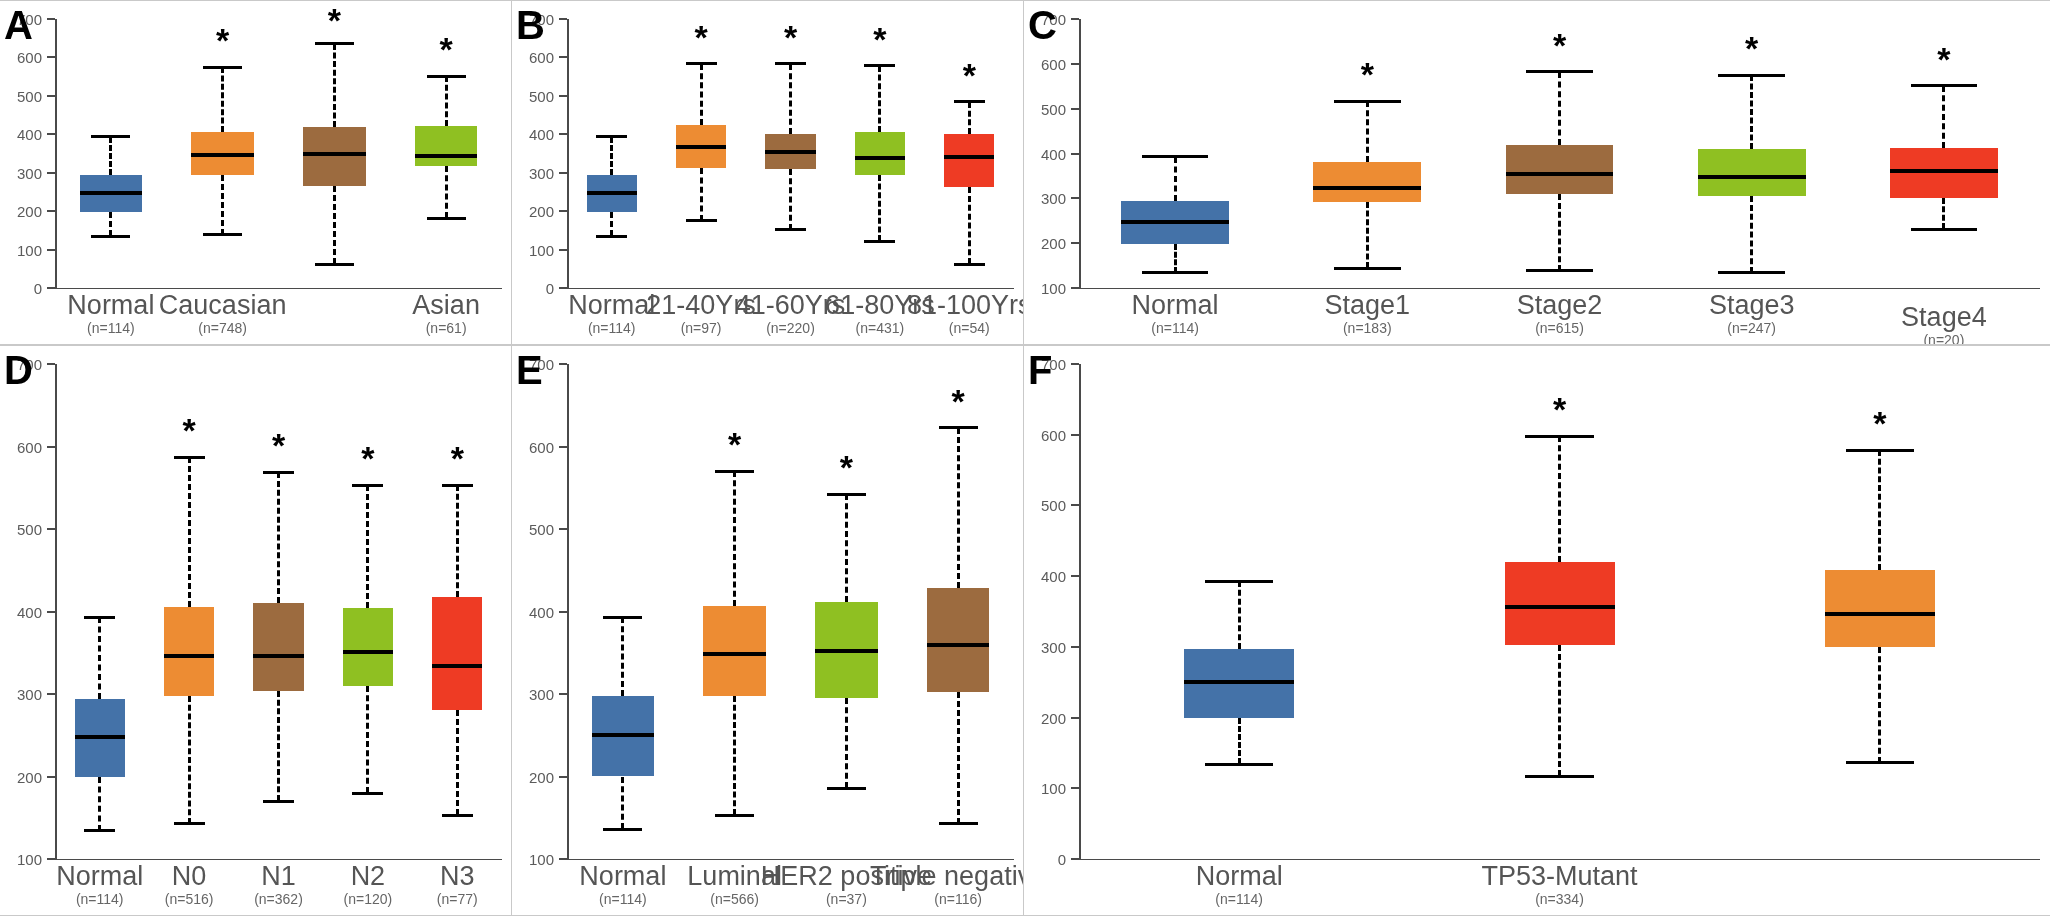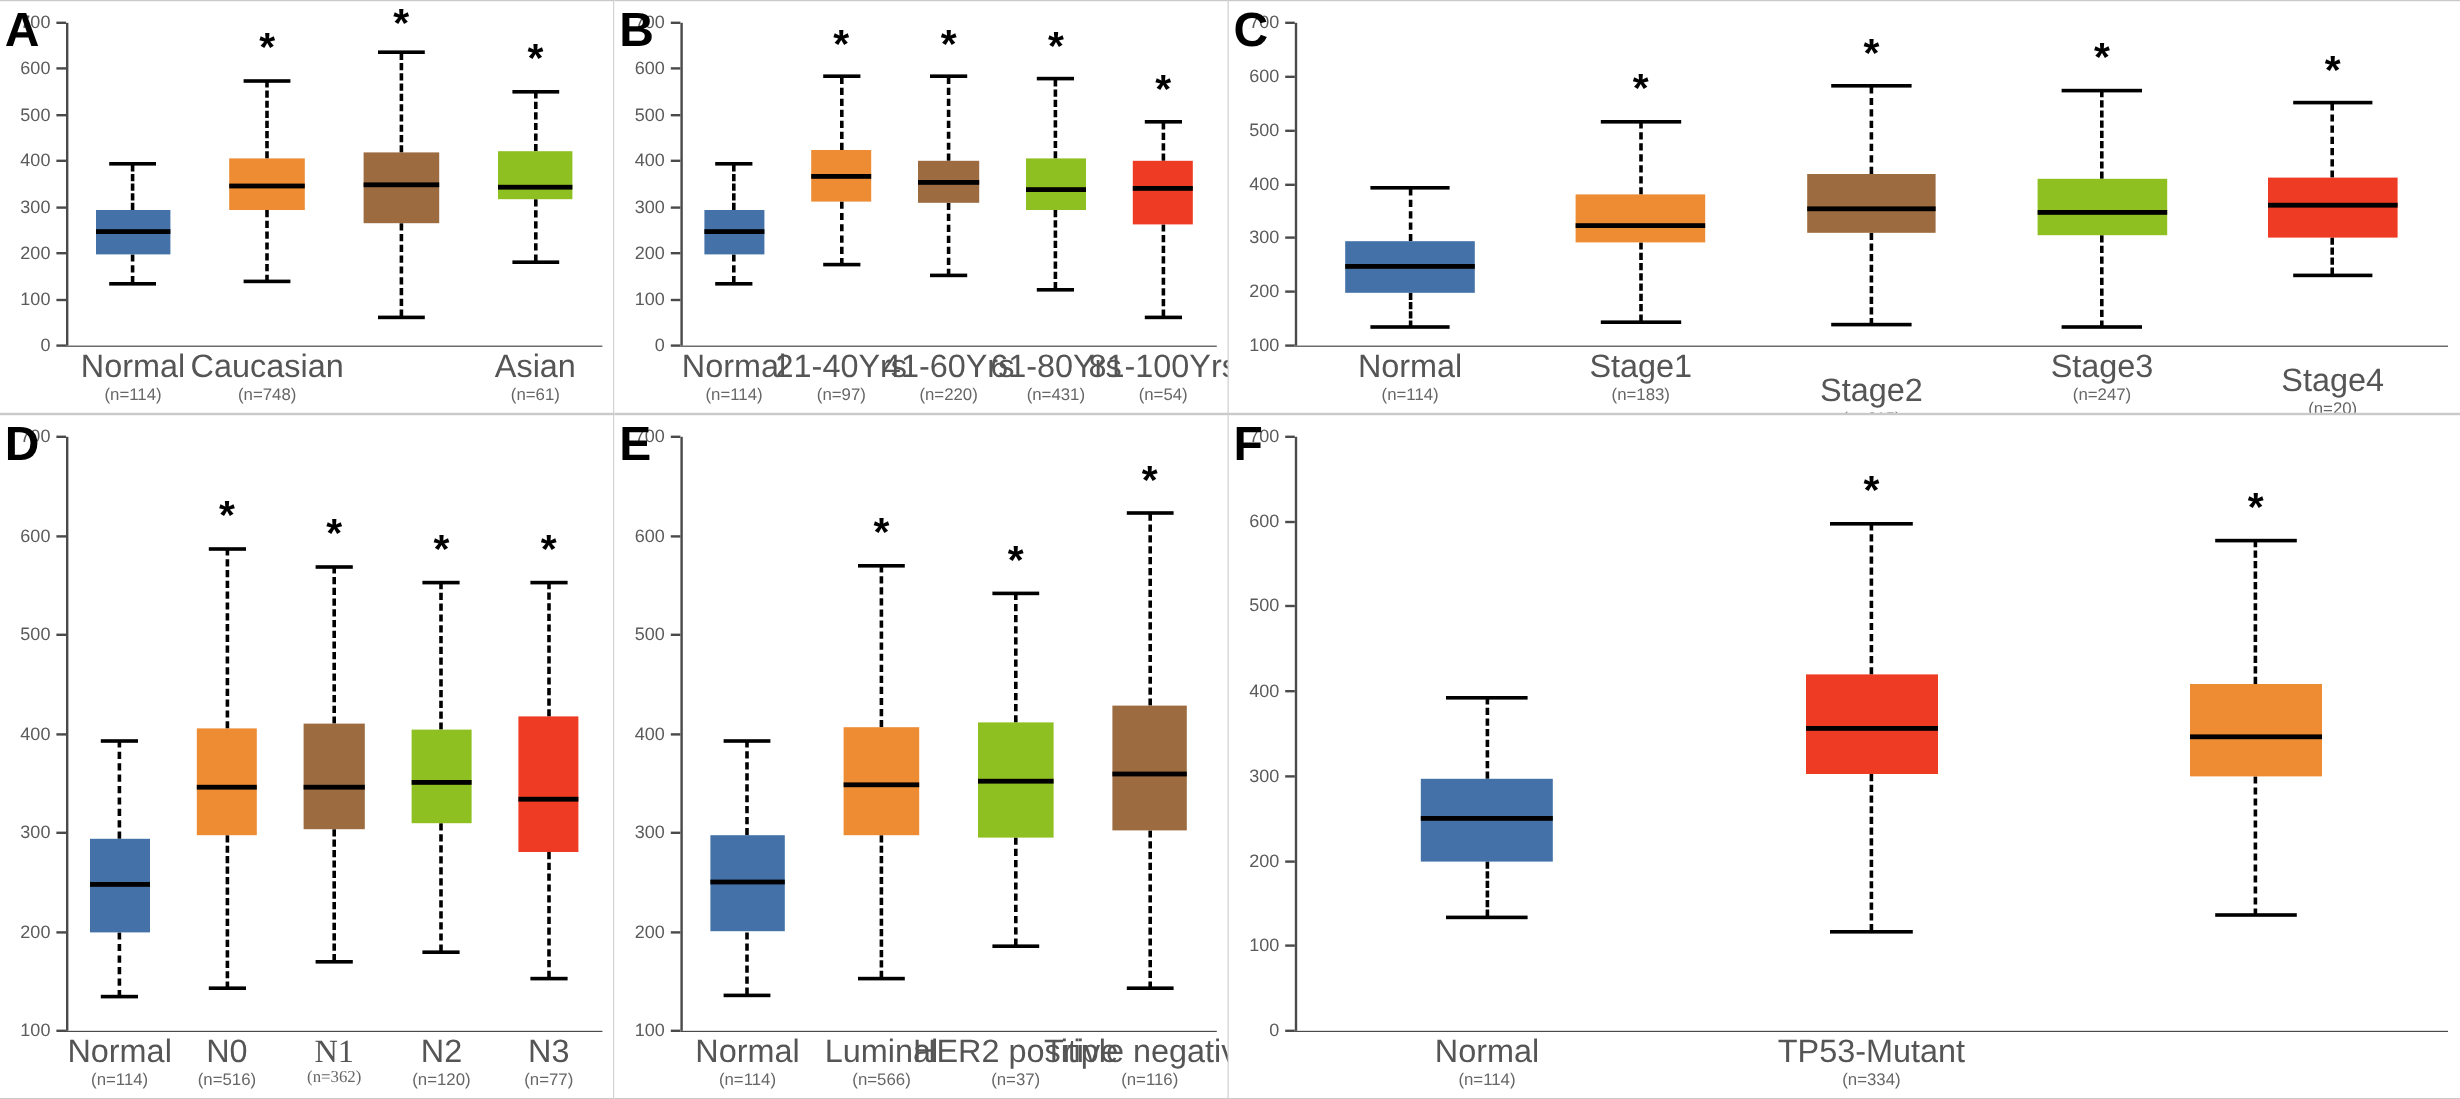--- a/index.html
+++ b/index.html
@@ -294,21 +294,21 @@
             <div class="cat-name">Stage1</div>
             <div class="cat-n">(n=183)</div>
           </div>
           <div class="bp-wh" style="left: 534px; top: 70.9033px; height: 73.5267px;"></div>
           <div class="bp-wh" style="left: 534px; top: 193.298px; height: 76.665px;"></div>
           <div class="bp-cap" style="left: 502.134px; top: 69.4033px; width: 66.7318px;"></div>
           <div class="bp-cap" style="left: 502.134px; top: 268.463px; width: 66.7318px;"></div>
           <div class="bp-box" style="left: 481.684px; top: 144.43px; width: 107.632px; height: 48.8683px; background: rgb(156, 107, 63);"></div>
           <div class="bp-median" style="left: 481.684px; top: 170.675px; width: 107.632px;"></div>
           <div class="bp-star" style="left: 535.5px; top: 26.9033px;">*</div>
-          <div class="cat-label" style="left: 535.5px; top: 289px; margin-top: 20px;">
+          <div class="cat-label" style="left: 535.5px; top: 289px;">
             <div class="cat-name">Stage2</div>
             <div class="cat-n">(n=615)</div>
           </div>
           <div class="bp-wh" style="left: 726.2px; top: 74.49px; height: 73.0783px;"></div>
           <div class="bp-wh" style="left: 726.2px; top: 195.092px; height: 76.665px;"></div>
           <div class="bp-cap" style="left: 694.334px; top: 72.99px; width: 66.7318px;"></div>
           <div class="bp-cap" style="left: 694.334px; top: 270.257px; width: 66.7318px;"></div>
           <div class="bp-box" style="left: 673.884px; top: 147.568px; width: 107.632px; height: 47.5233px; background: rgb(143, 192, 34);"></div>
           <div class="bp-median" style="left: 673.884px; top: 173.813px; width: 107.632px;"></div>
           <div class="bp-star" style="left: 727.7px; top: 30.49px;">*</div>
@@ -369,21 +369,21 @@
             <div class="cat-name">N0</div>
             <div class="cat-n">(n=516)</div>
           </div>
           <div class="bp-wh" style="left: 277px; top: 126.075px; height: 131.175px;"></div>
           <div class="bp-wh" style="left: 277px; top: 344.7px; height: 110.55px;"></div>
           <div class="bp-cap" style="left: 262.98px; top: 124.575px; width: 31.0397px;"></div>
           <div class="bp-cap" style="left: 262.98px; top: 453.75px; width: 31.0397px;"></div>
           <div class="bp-box" style="left: 253.468px; top: 257.25px; width: 50.064px; height: 87.45px; background: rgb(156, 107, 63);"></div>
           <div class="bp-median" style="left: 253.468px; top: 308.05px; width: 50.064px;"></div>
           <div class="bp-star" style="left: 278.5px; top: 82.075px;">*</div>
-          <div class="cat-label" style="left: 278.5px; top: 515px; font-family: Liberation Serif, serif;">
+          <div class="cat-label" style="left: 278.5px; top: 515px;">
             <div class="cat-name">N1</div>
             <div class="cat-n">(n=362)</div>
           </div>
           <div class="bp-wh" style="left: 366.4px; top: 139.275px; height: 122.925px;"></div>
           <div class="bp-wh" style="left: 366.4px; top: 339.75px; height: 107.25px;"></div>
           <div class="bp-cap" style="left: 352.38px; top: 137.775px; width: 31.0397px;"></div>
           <div class="bp-cap" style="left: 352.38px; top: 445.5px; width: 31.0397px;"></div>
           <div class="bp-box" style="left: 342.868px; top: 262.2px; width: 50.064px; height: 77.55px; background: rgb(143, 192, 34);"></div>
           <div class="bp-median" style="left: 342.868px; top: 303.925px; width: 50.064px;"></div>
           <div class="bp-star" style="left: 367.9px; top: 95.275px;">*</div>

